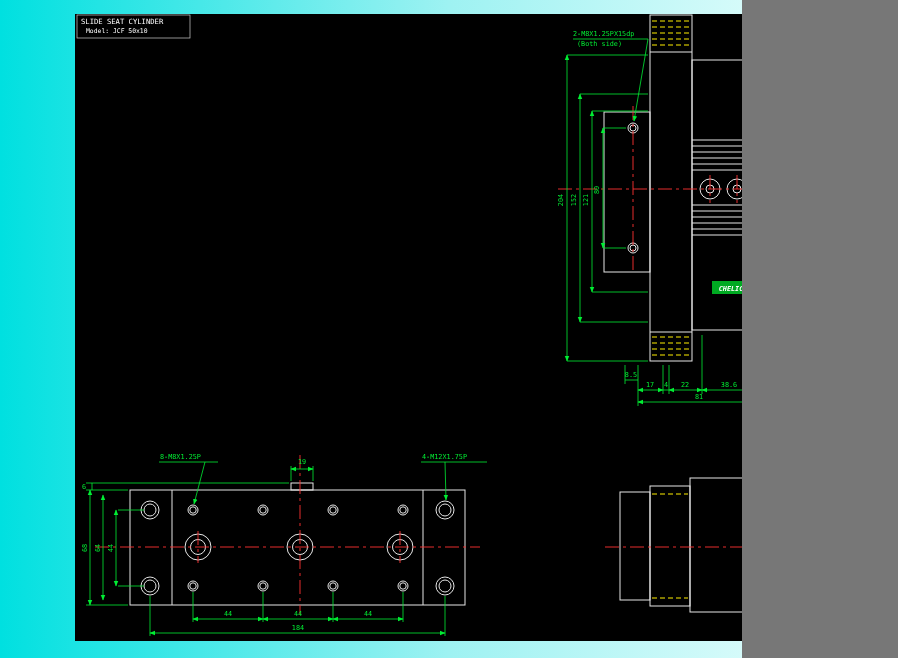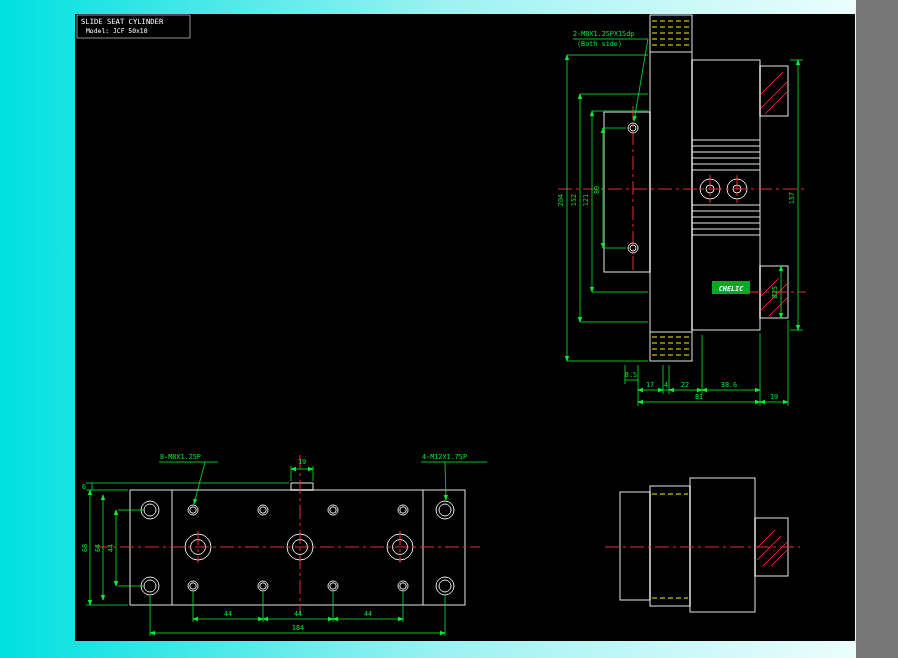--- a/index.html
+++ b/index.html
@@ -1,16 +1,16 @@
 <!DOCTYPE html>
 <html><head>
 <meta charset="utf-8">
 <style>
   html,body{margin:0;padding:0;background:#777;}
-  .stage{position:relative;width:856px;height:658px;overflow:hidden;font-family:"DejaVu Sans Mono","Liberation Mono",monospace;}
+  .stage{position:relative;width:742px;height:658px;overflow:hidden;font-family:"DejaVu Sans Mono","Liberation Mono",monospace;}
   svg{display:block}
   text{font-family:"DejaVu Sans Mono","Liberation Mono",monospace;}
   .sw{stroke:#e6e6e6;stroke-width:1;fill:none}
   .swthin{stroke:#cfcfcf;stroke-width:.7;fill:none}
   .sg{stroke:#00ee33;stroke-width:.8;fill:none}
   .sr{stroke:#ff3232;stroke-width:.9;fill:none}
   .sy{stroke:#ffee00;stroke-width:1;fill:none}
   .cl{stroke-dasharray:14 4 3 4}
   .th{stroke-dasharray:5 3}
   .tg{fill:#00ee33;font-size:6.8px}

